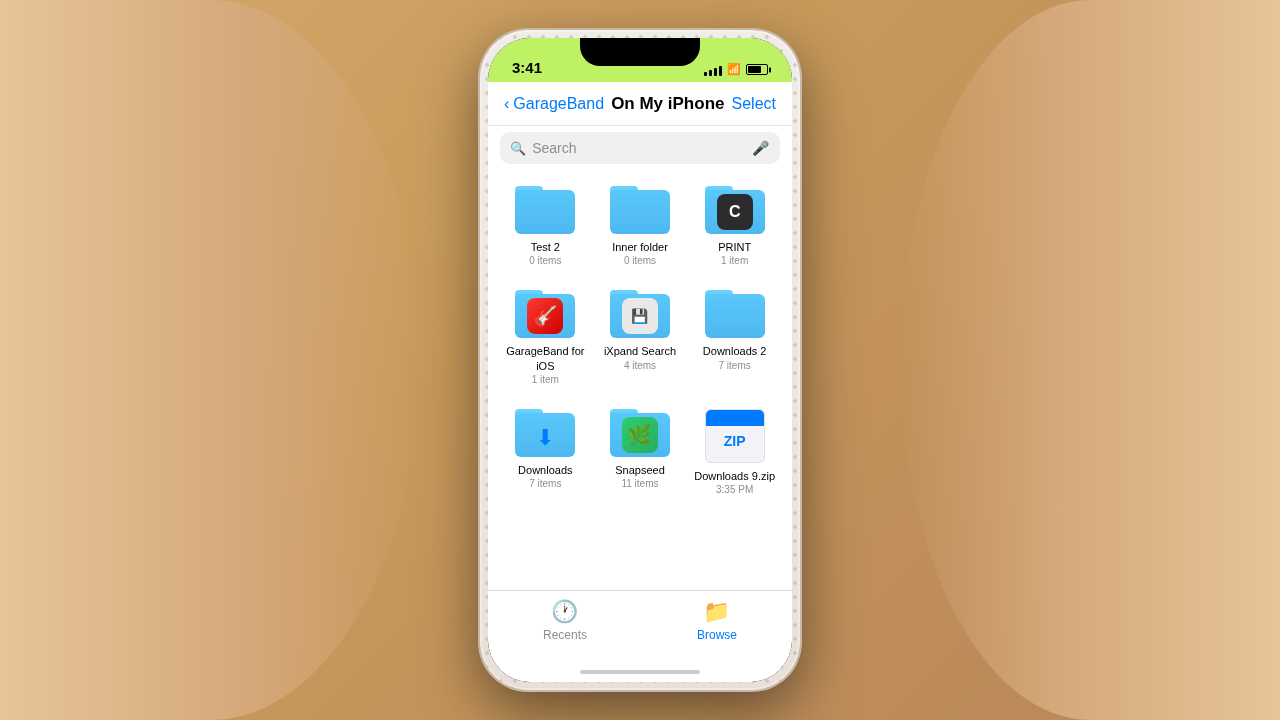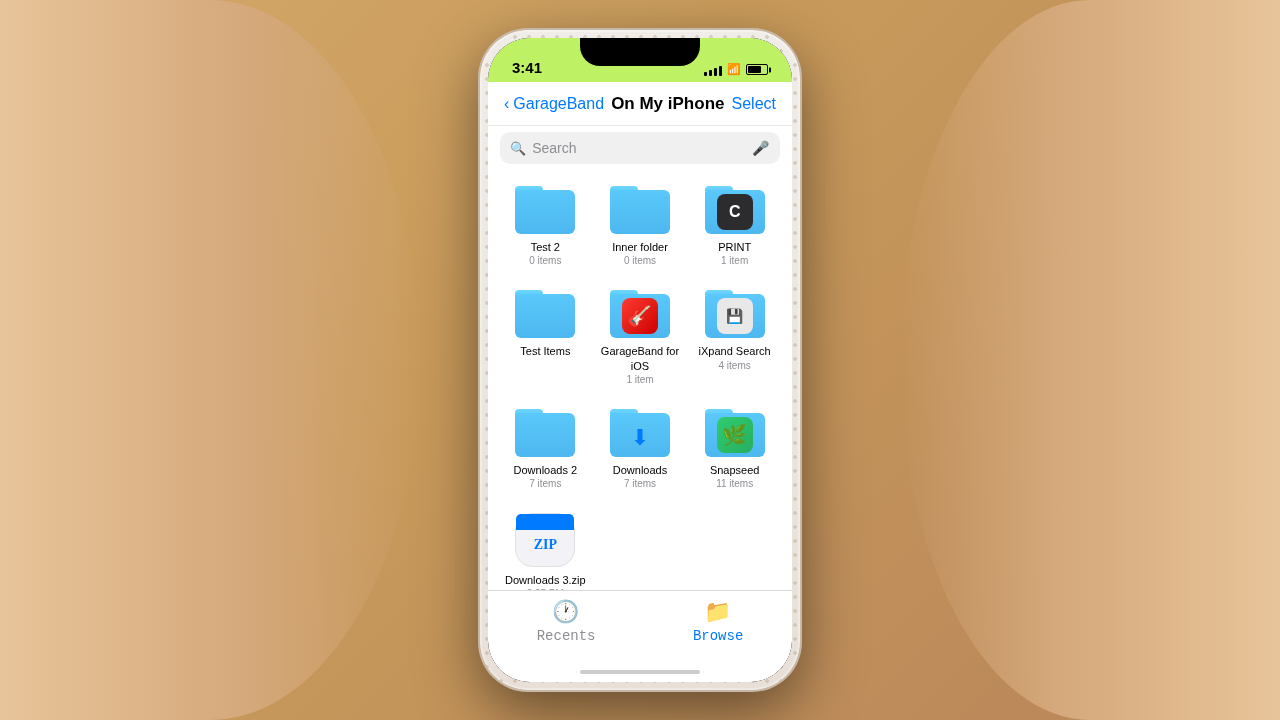--- a/index.html
+++ b/index.html
@@ -365,28 +365,27 @@
       bottom: 4px;
       left: 50%;
       transform: translateX(-50%);
     }
 
     
     .zip-icon {
       width: 60px;
       height: 54px;
       background: #f2f2f7;
-      border-radius: 18px;
+      border-radius: 5px;
       position: relative;
       margin-bottom: 6px;
       display: flex;
       align-items: center;
       justify-content: center;
       border: 1px solid #e0e0e0;
-      font-family: Liberation Serif, serif;
     }
 
     .zip-label {
       font-size: 14px;
       font-weight: 700;
       color: #007AFF;
     }
 
     .zip-stripe {
       position: absolute;
@@ -421,23 +420,22 @@
     .tab-icon {
       font-size: 22px;
       color: #8e8e93;
     }
 
     .tab-icon.active {
       color: #007AFF;
     }
 
     .tab-label {
-      font-size: 14px;
+      font-size: 12px;
       color: #8e8e93;
-      font-family: Liberation Mono, monospace;
     }
 
     .tab-label.active {
       color: #007AFF;
     }
 
     .home-indicator {
       height: 20px;
       background: #fff;
       display: flex;
@@ -540,28 +538,20 @@
               <div class="folder-tab"></div>
               <div class="folder-body"></div>
               <div class="canon-icon">
                 <span style="font-size:16px;color:white;font-weight:bold;">C</span>
               </div>
             </div>
             <span class="file-name">PRINT</span>
             <span class="file-meta">1 item</span>
           </div>
 
-          <div class="file-item">
-            <div class="folder-icon">
-              <div class="folder-tab"></div>
-              <div class="folder-body"></div>
-            </div>
-            <span class="file-name">Test Items</span>
-            <span class="file-meta"></span>
-          </div>
 
           <div class="file-item">
             <div class="folder-icon" style="position:relative;">
               <div class="folder-tab"></div>
               <div class="folder-body"></div>
               <div class="garageband-icon">🎸</div>
             </div>
             <span class="file-name">GarageBand for iOS</span>
             <span class="file-meta">1 item</span>
           </div>
@@ -607,21 +597,21 @@
             </div>
             <span class="file-name">Snapseed</span>
             <span class="file-meta">11 items</span>
           </div>
 
           <div class="file-item">
             <div class="zip-icon">
               <div class="zip-stripe"></div>
               <span class="zip-label" style="margin-top:10px;">ZIP</span>
             </div>
-            <span class="file-name">Downloads 3.zip</span>
+            <span class="file-name">Downloads 9.zip</span>
             <span class="file-meta">3:35 PM</span>
 
           </div>
 
         </div>
 
         <div class="tab-bar">
           <div class="tab-item">
             <span class="tab-icon">🕐</span>
             <span class="tab-label">Recents</span>

